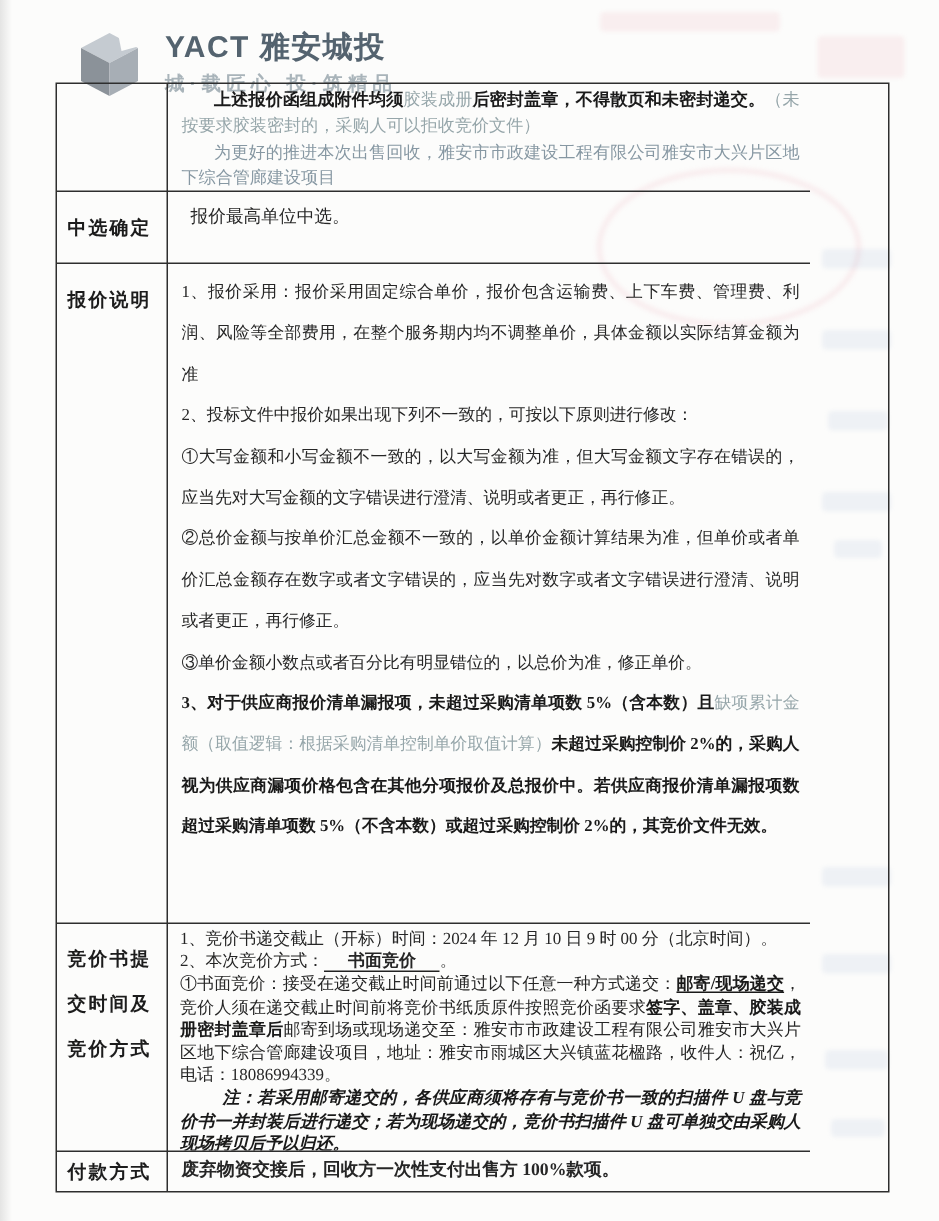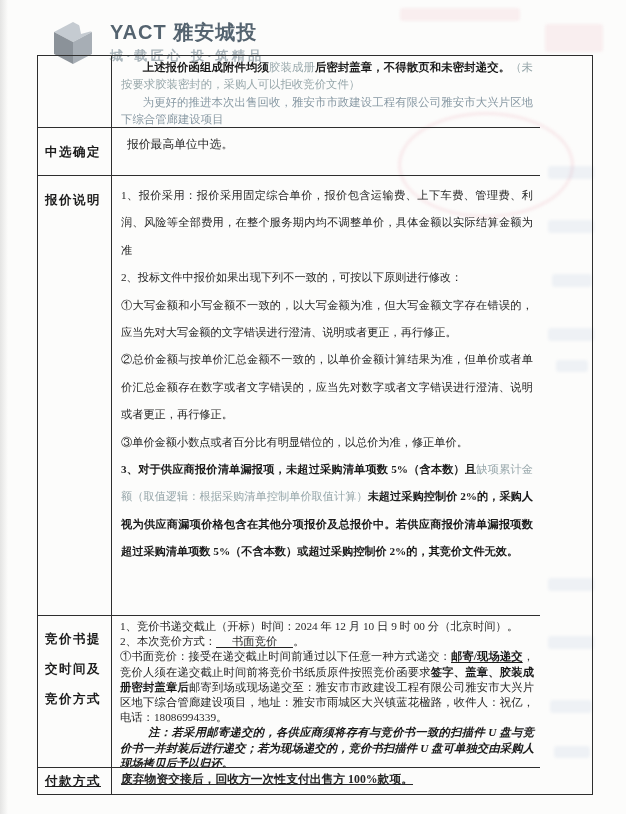--- a/index.html
+++ b/index.html
@@ -39,40 +39,40 @@
   .doc-table{
     position:absolute;left:37px;top:55px;width:556px;
     display:grid;grid-template-columns:74px 428px;
     grid-template-rows:72px 48px 440px 152px 26px;
     border:1.4px solid #2e2e2e;box-sizing:border-box;
     background:transparent;
   }
   .cell{border-right:1px solid #2e2e2e;border-bottom:1px solid #2e2e2e;
     box-sizing:border-box;overflow:hidden;}
   .cell:nth-child(2n){border-right:none;}
-  .cell.last{border-bottom:none;text-decoration:underline;}
+  .cell.last{border-bottom:none;}
   .lab{font-weight:bold;font-size:12.5px;letter-spacing:1.5px;
     padding:8px 3px 0 7px;line-height:32px;color:#1c1c1c;}
   .lab.tall{line-height:30px;padding-top:8px;}
   .lab.mid{display:flex;align-items:center;padding-top:0;line-height:14px;}
 
   .con{color:#262626;}
   .r1{font-size:11.4px;line-height:17.4px;padding:3px 7px 0 9px;text-align:justify;}
   .r2{font-size:11.8px;padding:9px 6px 0 15px;}
   .r3{font-size:11.2px;line-height:27.4px;padding:6px 7px 0 9px;text-align:justify;}
   .r4{font-size:11.3px;line-height:15.2px;padding:3px 6px 0 8px;text-align:justify;}
   .r5{font-size:11.8px;font-weight:bold;padding:4px 6px 0 9px;}
 
   .ind{text-indent:1.9em;}
   .ind25{text-indent:2.5em;font-style:italic;}
   .b{font-weight:bold;color:#1a1a1a;}
   .g{color:#96a6aa;}
   .gb{color:#8798a3;}
   .u{text-decoration:underline;text-underline-offset:2px;}
-  .blank{border-bottom:1px solid #222;padding:0 16px;font-weight:normal;}
+  .blank{border-bottom:1px solid #222;padding:0 16px;font-weight:bold;}
   p{margin:0;}
 </style>
 </head>
 <body>
 
 <div class="page">
 
   <div class="logo">
     <svg class="cube" viewBox="0 0 46 44">
       <polygon points="23,1 42,11 23,21 4,11" fill="#c5cbd1"></polygon>

